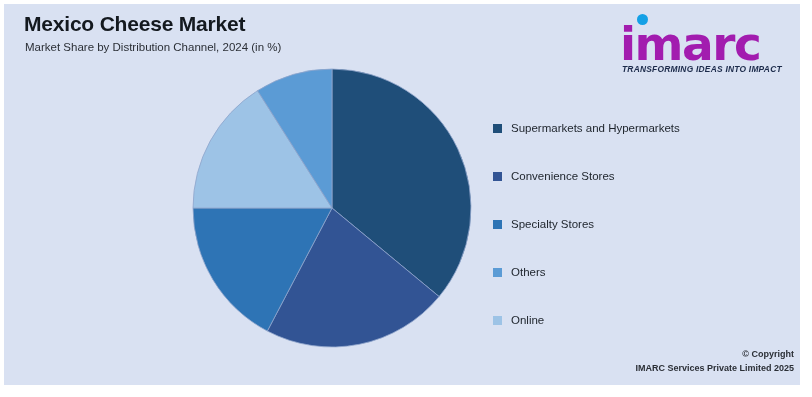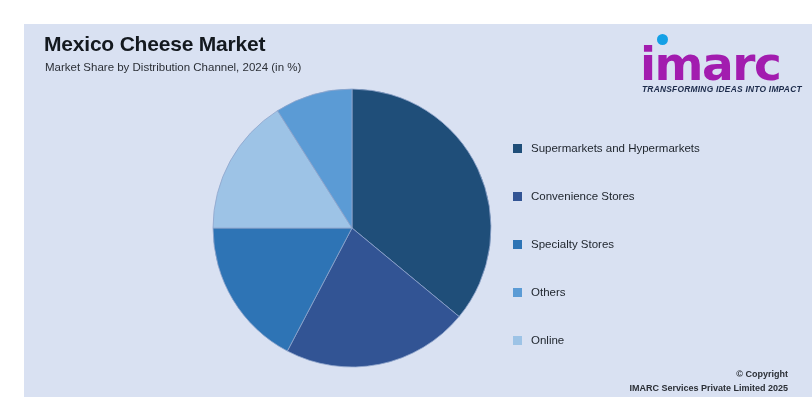--- a/index.html
+++ b/index.html
@@ -12,21 +12,21 @@
     height: 397px;
     overflow: hidden;
     font-family: "Liberation Sans", sans-serif;
   }
   #page {
     position: relative;
     width: 712px;
     height: 397px;
     box-sizing: border-box;
     background: #ffffff;
-    padding: 24px;
+    padding: 4px;
   }
   #canvas {
     position: relative;
     width: 796px;
     height: 381px;
     background: #d9e1f2;
     box-sizing: border-box;
     overflow: hidden;
   }
 
@@ -119,21 +119,21 @@
   }
   .legend-label {
     font-size: 11.5px;
     color: #1d232b;
     white-space: nowrap;
   }
 
   
   #footer {
     position: absolute;
-    right: 32px;
+    right: 6px;
     bottom: 10px;
     text-align: right;
     line-height: 14px;
   }
   .footer-line {
     font-size: 9px;
     font-weight: bold;
     color: #2b2f36;
     white-space: nowrap;
   }

